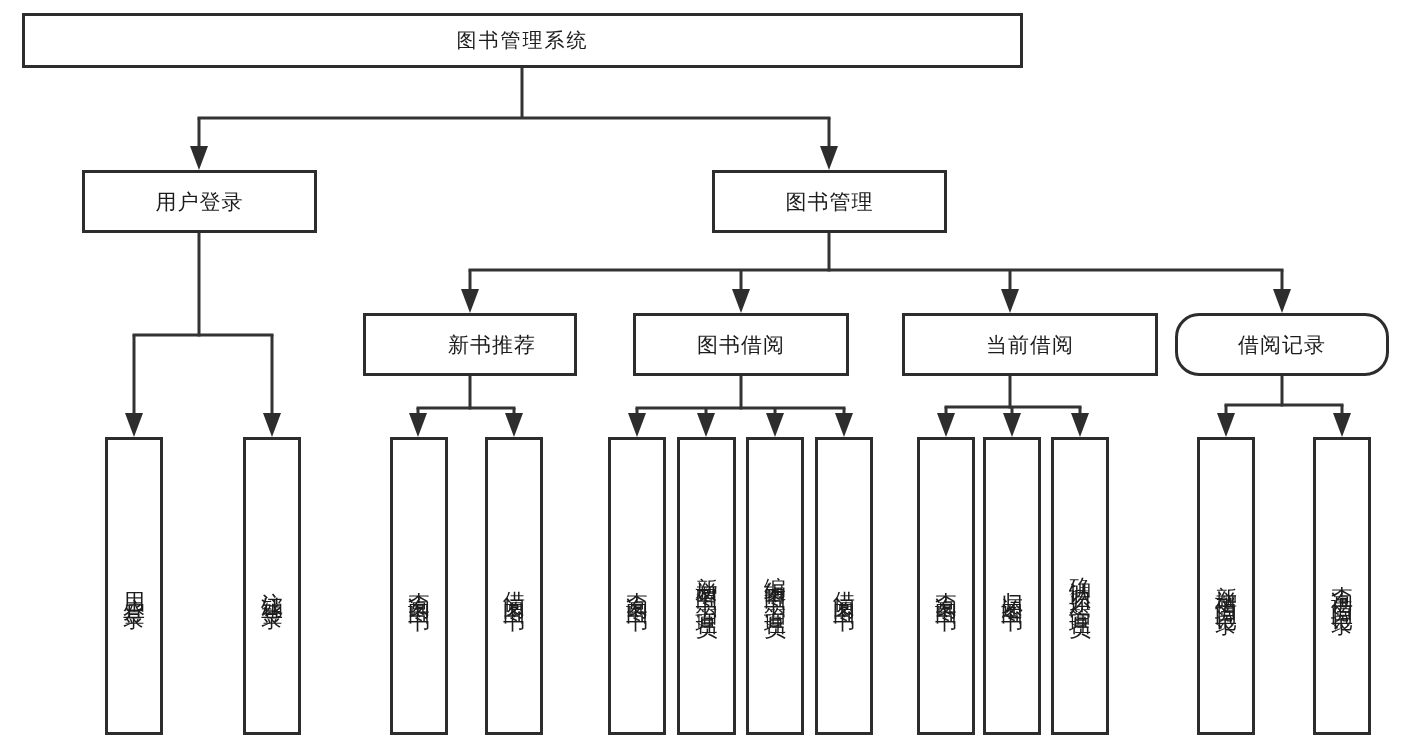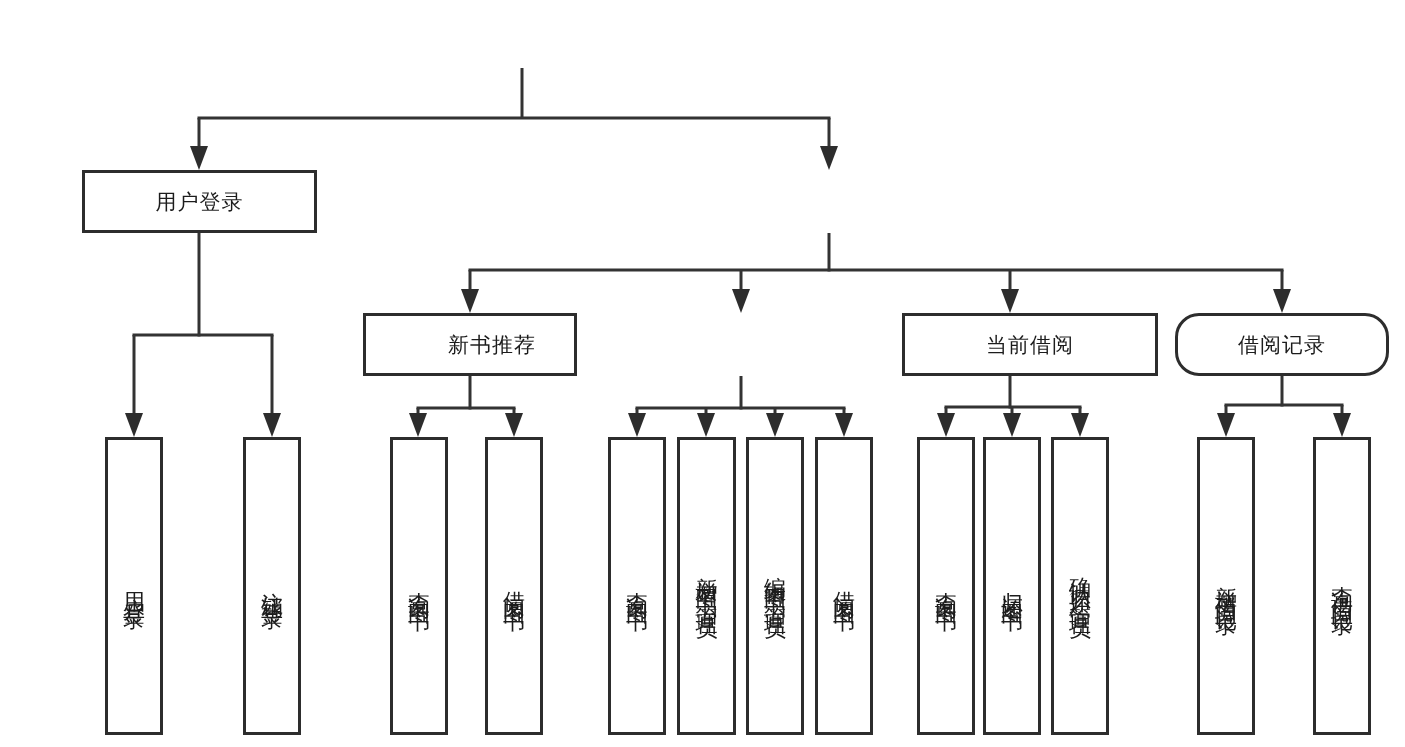--- a/index.html
+++ b/index.html
@@ -113,27 +113,36 @@
       <polygon points="766,413 784,413 775,437"></polygon>
       <polygon points="835,413 853,413 844,437"></polygon>
       <polygon points="937,413 955,413 946,437"></polygon>
       <polygon points="1003,413 1021,413 1012,437"></polygon>
       <polygon points="1071,413 1089,413 1080,437"></polygon>
       <polygon points="1217,413 1235,413 1226,437"></polygon>
       <polygon points="1333,413 1351,413 1342,437"></polygon>
     </g>
   </svg>
 
+  <div class="node h-node root-node" style="left:22px; top:13px; width:1001px; height:55px;">
+    <span>图书管理系统</span>
+  </div>
 
   <div class="node h-node" style="left:82px; top:170px; width:235px; height:63px;">
     <span>用户登录</span>
   </div>
+  <div class="node h-node" style="left:712px; top:170px; width:235px; height:63px;">
+    <span>图书管理</span>
+  </div>
 
   <div class="node h-node" style="left:363px; top:313px; width:214px; height:63px;padding-left:44px;">
     <span>新书推荐</span>
+  </div>
+  <div class="node h-node" style="left:633px; top:313px; width:216px; height:63px;">
+    <span>图书借阅</span>
   </div>
   <div class="node h-node" style="left:902px; top:313px; width:256px; height:63px;">
     <span>当前借阅</span>
   </div>
   <div class="node h-node" style="left:1175px; top:313px; width:214px; height:63px;border-radius:24px;">
     <span>借阅记录</span>
   </div>
 
   <div class="node v-node" style="left:105px; top:437px; width:58px; height:298px;">
     <span>用户登录</span>

